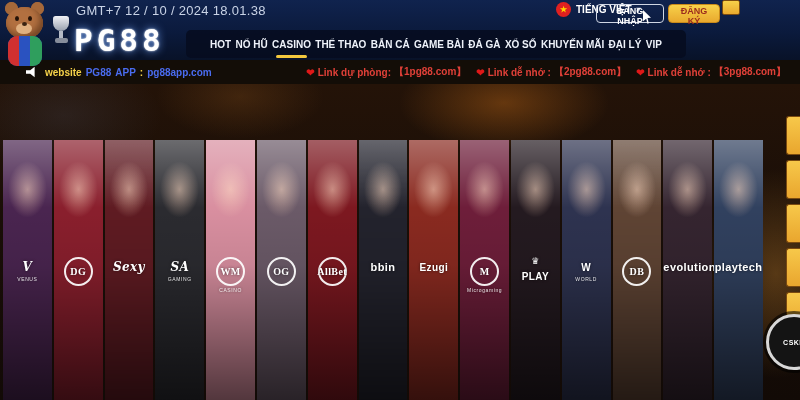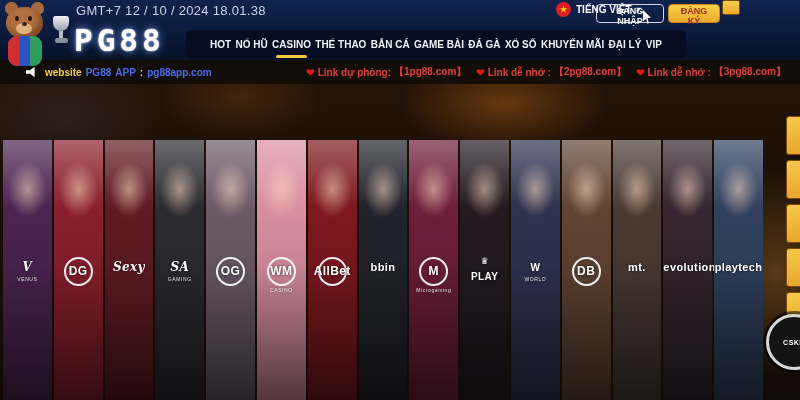--- a/index.html
+++ b/index.html
@@ -81,21 +81,21 @@
       radial-gradient(ellipse 55% 15% at 50% 19%,rgba(255,216,190,.55),rgba(255,216,190,0) 72%),
       var(--c,#333);}
   .plogo{position:absolute;left:0;right:0;top:45%;text-align:center;color:#fff;line-height:1.1;
     text-shadow:0 0 3px rgba(0,0,0,.6);}
   .picon{display:block;font-size:9px;height:9px;}
   .picon:empty{display:none;}
   .pname{font-size:10px;font-weight:bold;letter-spacing:.4px;}
   .psub{display:block;font-size:5px;letter-spacing:.6px;opacity:.85;margin-top:2px;white-space:nowrap;}
   .psub:empty{display:none;}
   .strip.circle .pname{display:inline-flex;width:25px;height:25px;border:2px solid rgba(255,255,255,.92);
-    border-radius:50%;align-items:center;justify-content:center;font-size:12px;}
+    border-radius:50%;align-items:center;justify-content:center;font-size:10px;font-family:Liberation Serif, serif;}
   .strip.boxed .pname{border:1px solid rgba(255,255,255,.85);padding:1px 4px;font-size:10px;}
   .strip.script .pname{font-family:"DejaVu Serif",serif;font-style:italic;font-size:12px;}
   .strip.lower .pname{text-transform:lowercase;font-size:11px;}
 
   
   .side-buttons{position:absolute;right:0;top:32px;display:flex;flex-direction:column;gap:5px;z-index:7;}
   .side-btn{width:13px;height:37px;background:linear-gradient(180deg,#f7c84a,#e9a62e);
     border:1px solid #7a4a10;border-right:none;border-radius:3px 0 0 3px;cursor:pointer;}
   .support{position:absolute;left:766px;top:230px;width:56px;height:56px;border-radius:50%;
     background:#141414;border:3px solid #d8d8d8;box-sizing:border-box;z-index:7;cursor:pointer;
@@ -219,45 +219,52 @@
             
           </div>
         </div>
         <div class="strip script" style="--c: #2b2b30;">
           <div class="plogo">
             
             <span class="pname">SA</span>
             <span class="psub">GAMING</span>
           </div>
         </div>
-        <div class="strip circle" style="--c: #6b5a68;">
-          <div class="plogo">
-            
-            <span class="pname">OG</span>
-            
-          </div>
-        </div>
         <div class="strip circle" style="--c: #d98fa0;">
           <div class="plogo">
             
             <span class="pname">WM</span>
             <span class="psub">CASINO</span>
           </div>
         </div>
+        <div class="strip circle" style="--c: #6b5a68;">
+          <div class="plogo">
+            
+            <span class="pname">OG</span>
+            
+          </div>
+        </div>
         <div class="strip circle" style="--c: #7d1820;">
           <div class="plogo">
             
             <span class="pname">AllBet</span>
             
           </div>
         </div>
         <div class="strip lower" style="--c: #23232d;">
           <div class="plogo">
             
             <span class="pname">bbin</span>
+            
+          </div>
+        </div>
+        <div class="strip" style="--c: #8a2a20;">
+          <div class="plogo">
+            
+            <span class="pname">Ezugi</span>
             
           </div>
         </div>
         <div class="strip circle" style="--c: #6e1e3a;">
           <div class="plogo">
             
             <span class="pname">M</span>
             <span class="psub">Microgaming</span>
           </div>
         </div>
@@ -272,27 +279,20 @@
           <div class="plogo">
             
             <span class="pname">W</span>
             <span class="psub">WORLD</span>
           </div>
         </div>
         <div class="strip circle" style="--c: #5f4434;">
           <div class="plogo">
             
             <span class="pname">DB</span>
-            
-          </div>
-        </div>
-        <div class="strip lower" style="--c: #4a3a33;">
-          <div class="plogo">
-            
-            <span class="pname">mt.</span>
             
           </div>
         </div>
         <div class="strip lower" style="--c: #352530;">
           <div class="plogo">
             
             <span class="pname">Evolution</span>
             
           </div>
         </div>

